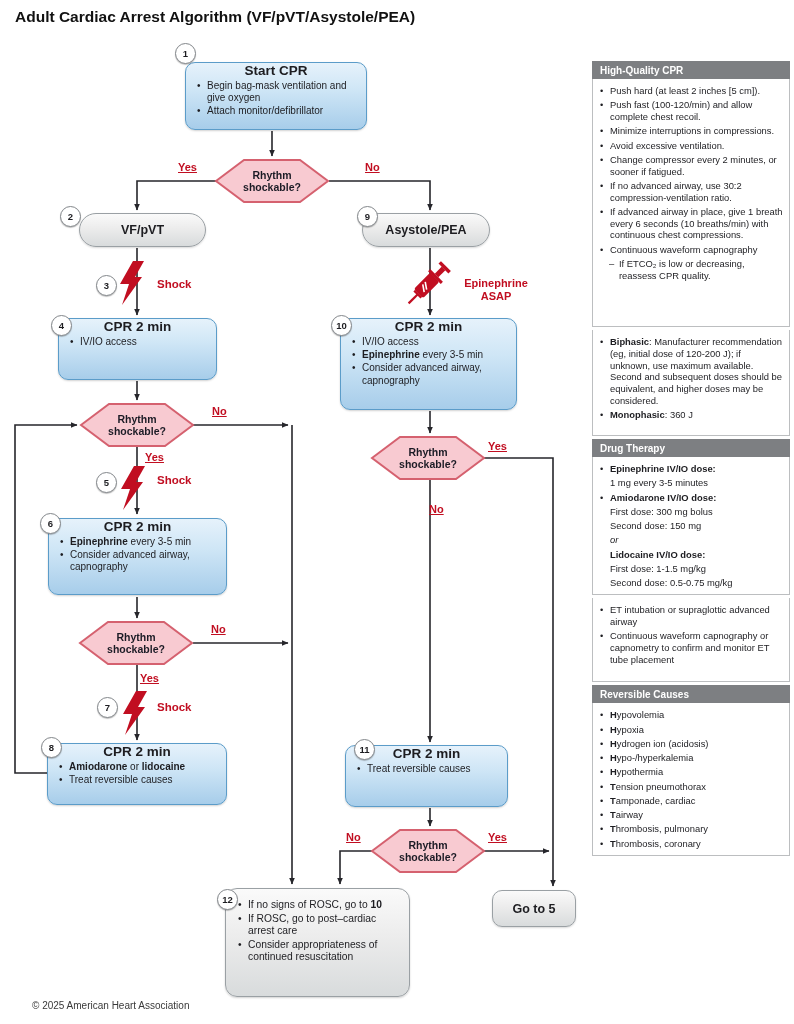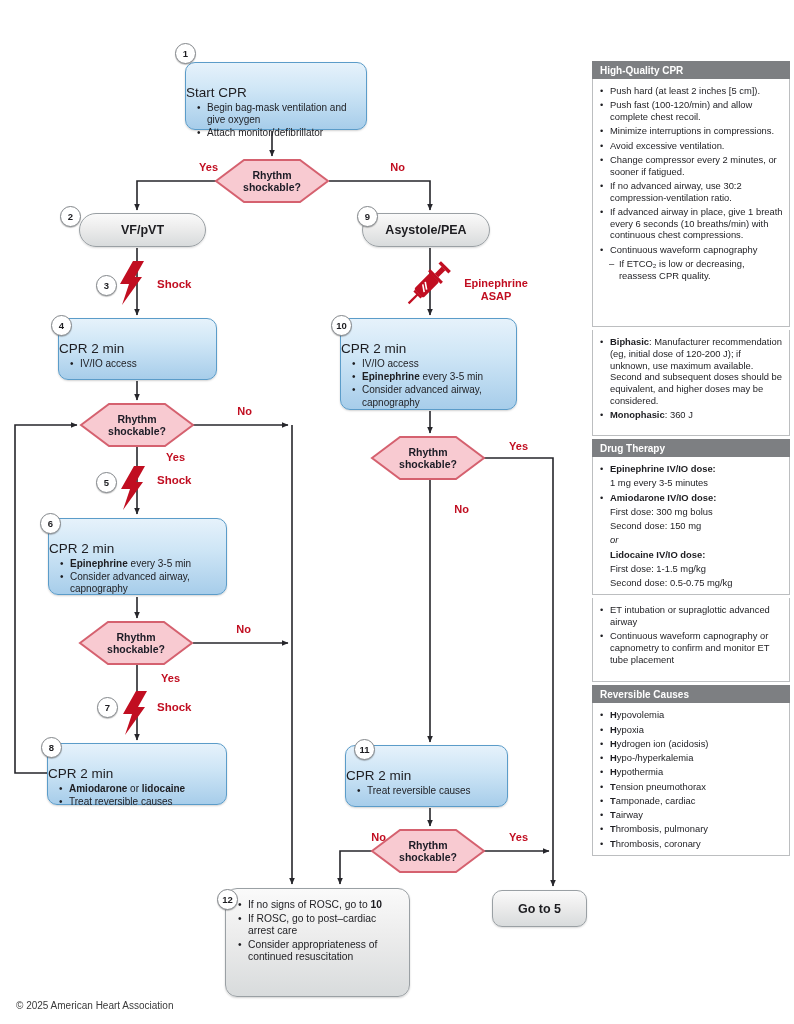--- a/index.html
+++ b/index.html
@@ -3,56 +3,57 @@
 <meta charset="utf-8">
 <style>
   html,body{margin:0;padding:0;background:#fff;}
   .page{position:relative;width:794px;height:1024px;background:#fff;overflow:hidden;
         font-family:"Liberation Sans",sans-serif;color:#1d1d21;}
   .title{position:absolute;left:15px;top:8px;font-size:15.5px;font-weight:bold;color:#111;}
   .wires{position:absolute;left:0;top:0;pointer-events:none;}
   .box{position:absolute;border:1.6px solid #5b9cc9;border-radius:10px;z-index:2;
        background:linear-gradient(180deg,#e6f2fb 0%,#cfe6f6 40%,#a7cdea 100%);
        box-shadow:0 1px 2px rgba(0,0,0,.18);box-sizing:border-box;}
-  .box .bt{font-weight:normal;font-size:13.5px;padding-top:22px;}
+  .box .bt{font-weight:bold;font-size:13.5px;text-align:center;padding-top:0;}
   .bl{padding:2px 5px 0 11px;font-size:10px;line-height:1.22;}
   .line{display:flex;margin-bottom:2px;}
   .bl .line{margin-bottom:1px;}
   .mk{flex:0 0 10px;}
   .tx{flex:1;}
   .sub{padding-left:9px;}
   .gray{border:1.4px solid #9aa0a4;background:linear-gradient(180deg,#fafafa 0%,#ececec 45%,#d8dbdc 100%);}
   .pill{position:absolute;border-radius:17px;display:flex;align-items:center;justify-content:center;
         font-weight:bold;font-size:12.5px;z-index:2;box-sizing:border-box;box-shadow:0 1px 2px rgba(0,0,0,.15);}
   .pill.goto{border-radius:10px;}
   .bigbox{border-radius:12px;}
   .bigbox .bl{font-size:10.3px;padding:10px 6px 0 12px;}
   .badge{position:absolute;width:19px;height:19px;border-radius:50%;background:#fff;border:1.5px solid #84888c;
          font-weight:bold;font-size:9.5px;display:flex;align-items:center;justify-content:center;z-index:5;
          box-shadow:0 1px 1px rgba(0,0,0,.25);}
   .hexlab{position:absolute;text-align:center;font-weight:bold;font-size:10.5px;line-height:1.15;
           color:#1b1b25;z-index:3;}
   .hexlab span{display:block;}
   .rl{position:absolute;color:#c10e21;font-weight:bold;font-size:11px;z-index:4;}
-  .rl.ctr{text-align:right;}
+  .rl.ctr{text-align:left;text-decoration:underline;}
   .epi{position:absolute;color:#c10e21;font-weight:bold;font-size:11px;line-height:1.2;text-align:center;z-index:4;}
   .epi span{display:block;}
   .sidebar{position:absolute;left:592px;top:61px;width:198px;z-index:2;}
   .sec{margin-bottom:3px;}
   .sech{background:#7d7f82;color:#fff;font-weight:bold;font-size:10px;padding:4px 8px 3px;}
   .secb{border:1px solid #bcbec0;border-top:none;background:#fff;padding:6px 6px 3px 7px;
         font-size:9.4px;line-height:1.25;color:#1d1d21;box-sizing:border-box;}
   .secb .line{margin-bottom:2.5px;}
-  .footer{position:absolute;left:16px;top:1000px;font-size:10px;color:#3a3a3a;}
+  .footer{position:absolute;left:32px;top:1000px;font-size:10px;color:#3a3a3a;}
 </style>
 </head>
 <body>
 
 <div class="page">
 
+  <div class="title">Adult Cardiac Arrest Algorithm (VF/pVT/Asystole/PEA)</div>
 
   <svg class="wires" width="794" height="1024" viewBox="0 0 794 1024">
     <defs>
       <marker id="ah" viewBox="0 0 8 8" markerWidth="8" markerHeight="8" refX="6.5" refY="3" orient="auto" markerUnits="userSpaceOnUse">
         <path d="M0,0 L7,3 L0,6 Z" fill="#26262b"></path>
       </marker>
     </defs>
     <g stroke="#26262b" stroke-width="1.6" fill="none">
       <path d="M272,131 V156" marker-end="url(#ah)"></path>
       <path d="M217,181 H137 V210" marker-end="url(#ah)"></path>
@@ -251,21 +252,21 @@
     <span class="tx"><b></b><span>If ROSC, go to post–cardiac arrest care</span><b></b><span></span><i></i></span>
   </div>
         <div class="line">
     <span class="mk">•</span>
     <span class="tx"><b></b><span>Consider appropriateness of continued resuscitation</span><b></b><span></span><i></i></span>
   </div>
       </div>
   </div>
   <div class="badge" style="left:217px;top:889px">12</div>
 
-  <div class="pill gray goto" style="left:492px;top:890px;width:95px;height:37px">
+  <div class="pill gray goto" style="left:492px;top:890px;width:84px;height:37px">
     <span>Go to 5</span>
   </div>
 
   <div class="sidebar">
     <div class="sec">
       <div class="sech">High-Quality CPR</div>
       <div class="secb" style="min-height:248px">
           <div class="line">
     <span class="mk">•</span>
     <span class="tx"><b></b><span>Push hard (at least 2 inches [5 cm]).</span><b></b><span></span><i></i></span>

